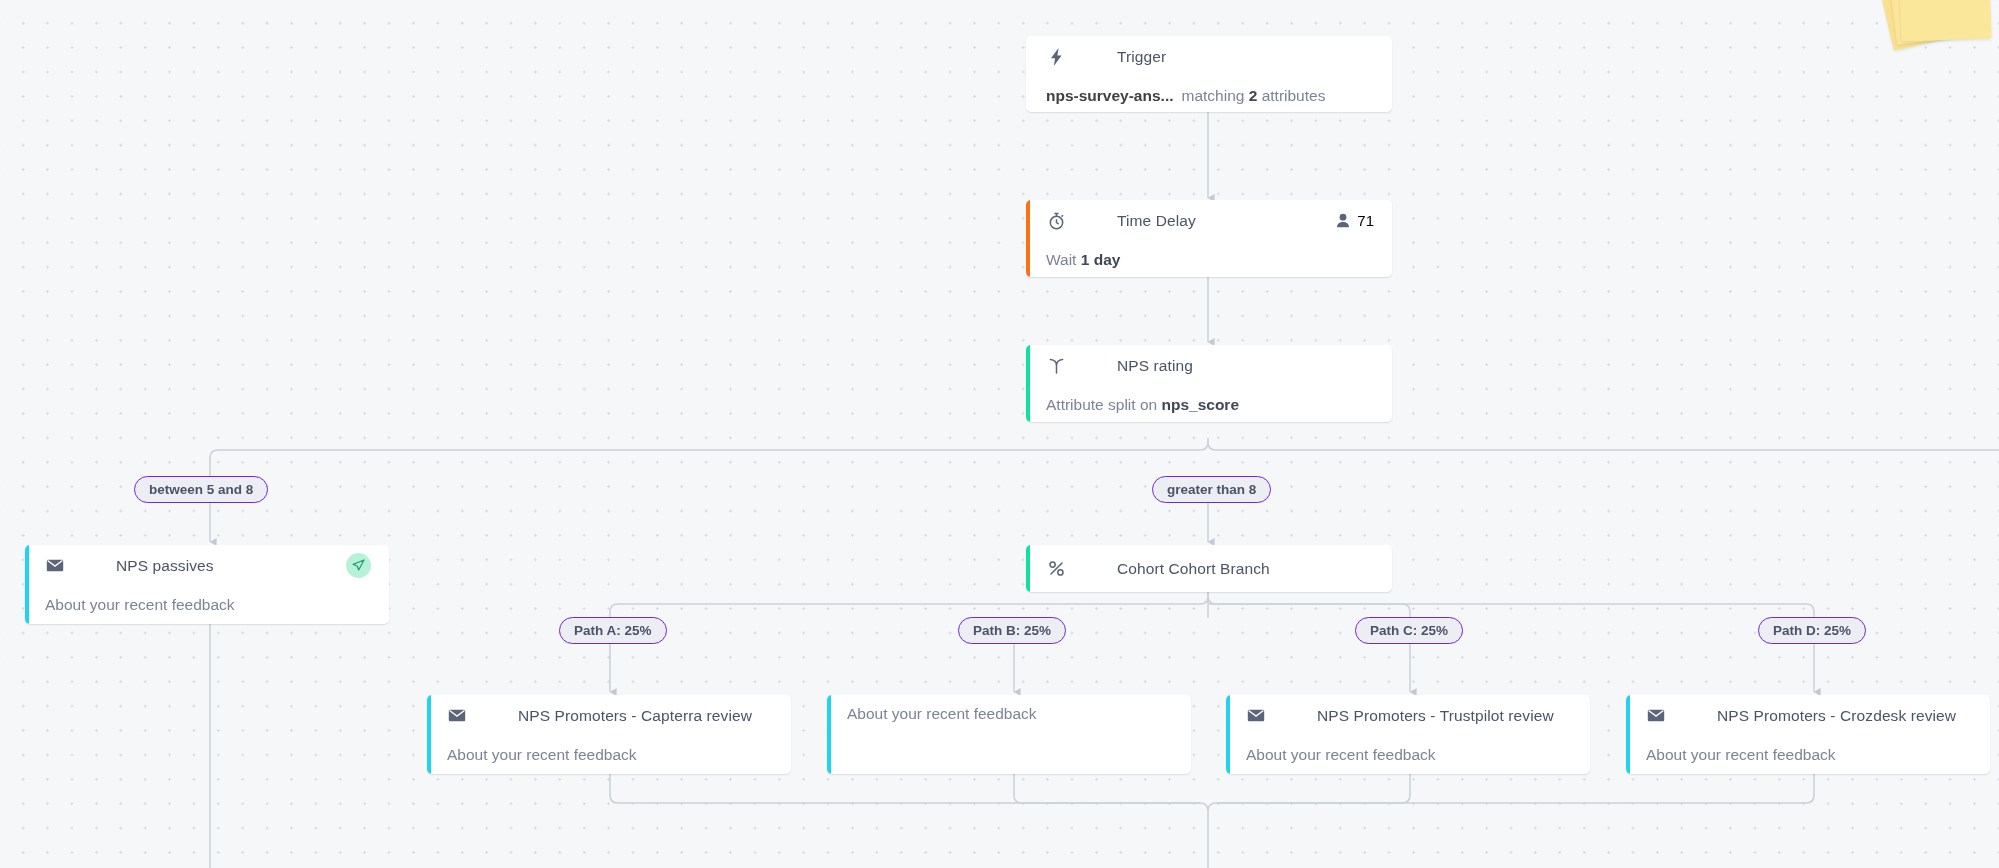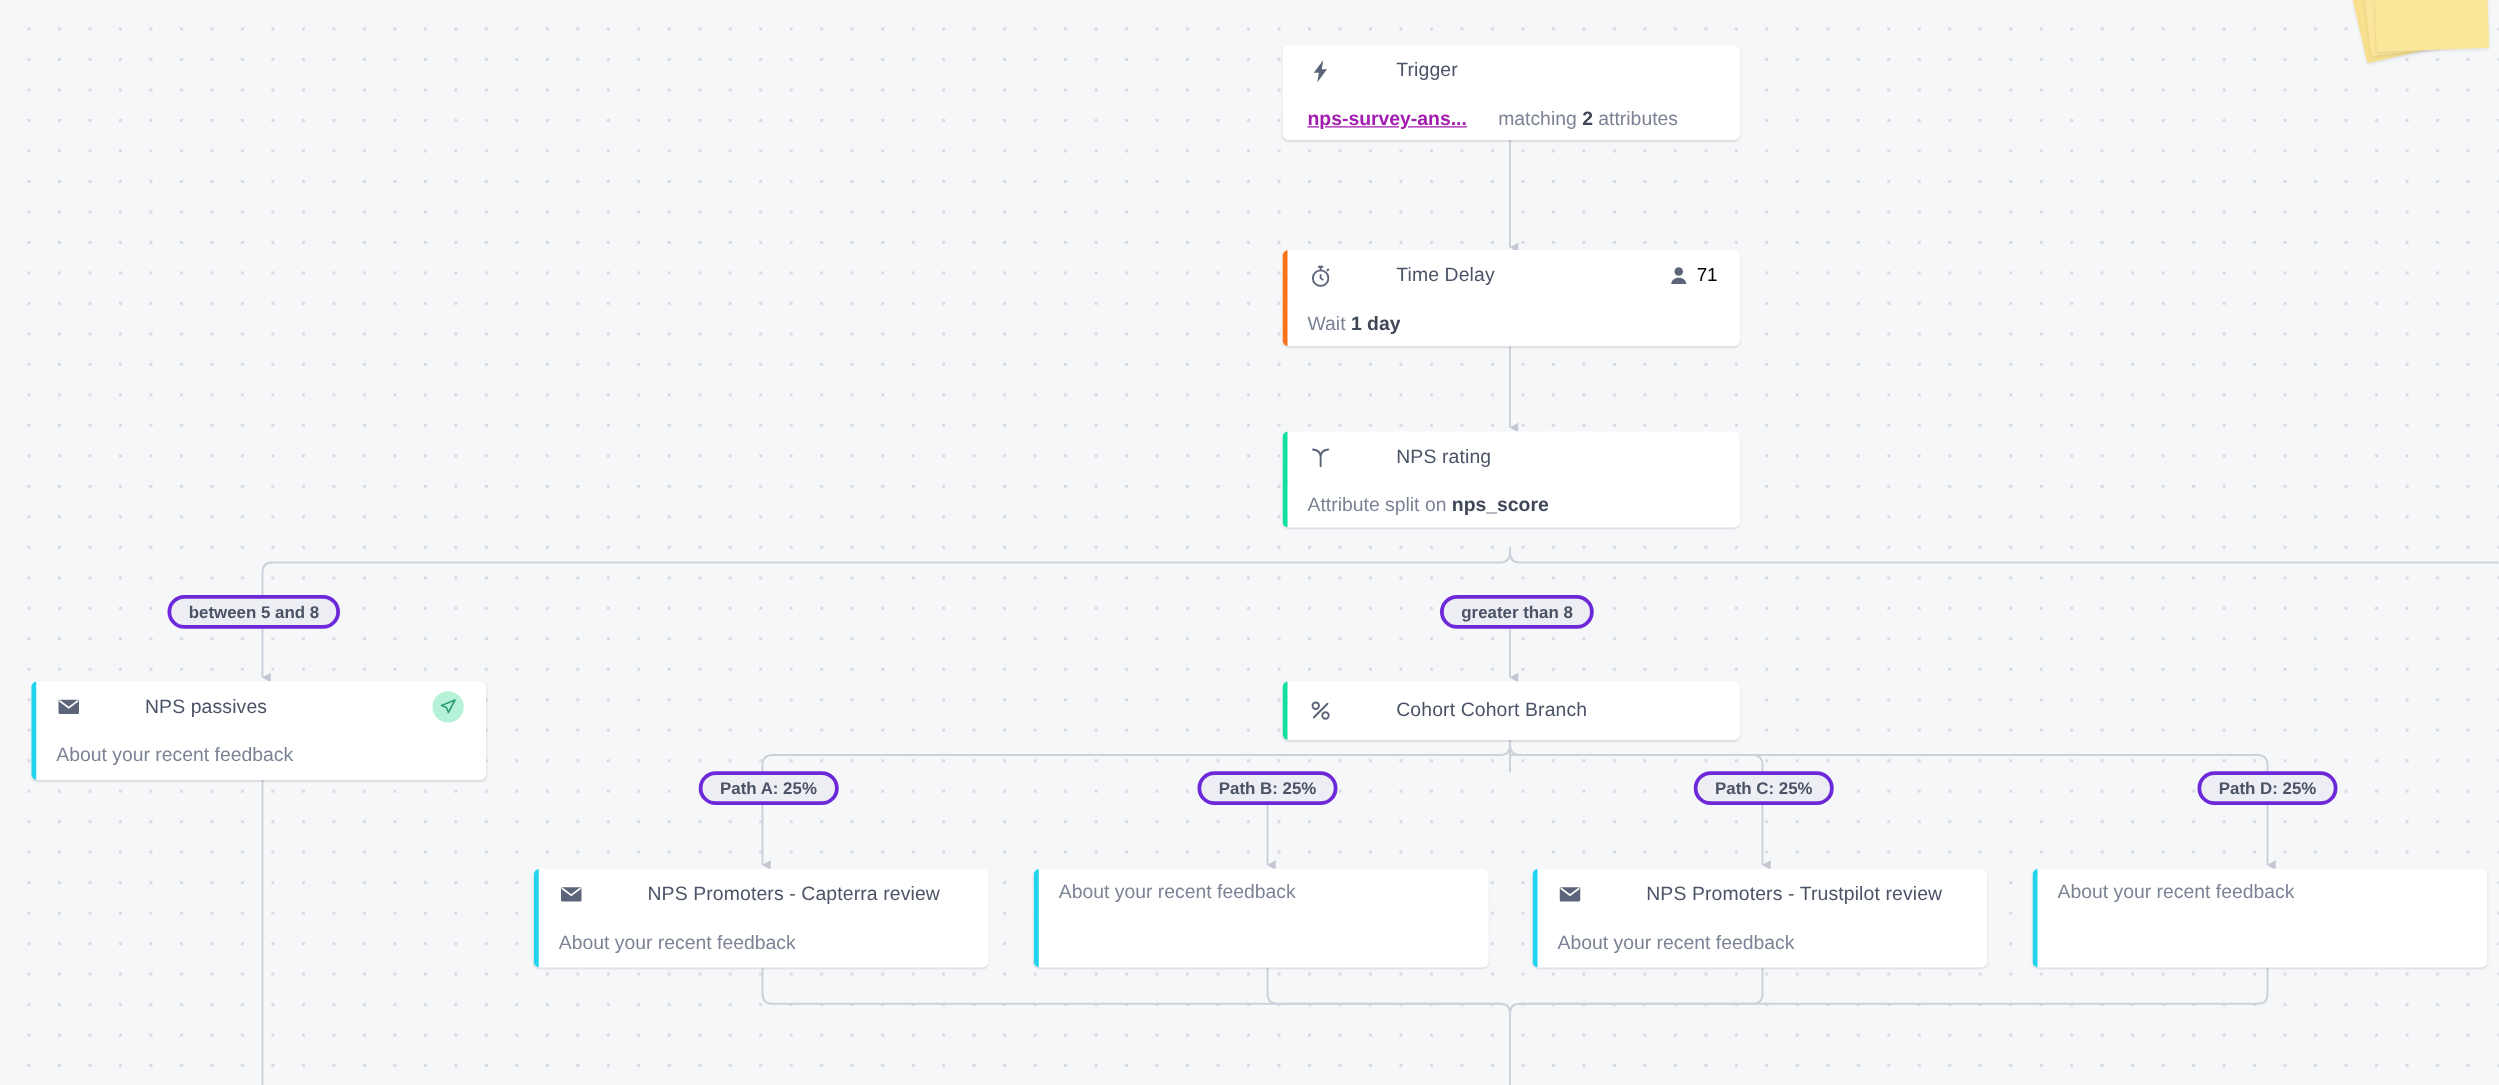--- a/index.html
+++ b/index.html
@@ -27,35 +27,35 @@
   .row1{display:flex;align-items:center;height:41px;gap:40px;}
   .row2{display:flex;align-items:center;height:38px;}
   .node.one-line .row1{height:100%;}
 
   .nicon{width:20px;height:20px;margin-right:11px;flex:0 0 20px;
          display:flex;align-items:center;justify-content:center;color:#5b6478;}
   .nicon svg{display:block;}
   .ntitle{font-size:15.5px;color:#4b5366;letter-spacing:.1px;white-space:nowrap;}
   .nsub{font-size:15.5px;color:#7b8395;white-space:nowrap;}
   .nsub b{color:#3f4757;font-weight:700;}
-  .nsub .lead{color:#a21caf;font-weight:700;margin-right:25px;text-decoration:underline;}
+  .nsub .lead{color:#404040;font-weight:700;margin-right:8px;}
 
   .rightbox{margin-left:auto;display:flex;align-items:center;gap:7px;}
   .pcount{font-size:15px;color:#000000;}
   .person{color:#5b6478;display:flex;}
 
   .sendbadge{
     margin-left:auto;width:25px;height:25px;border-radius:50%;
     background:#b6f2d8;display:flex;align-items:center;justify-content:center;color:#2f9e76;
   }
 
   
   .pill{
     position:absolute;height:27px;display:flex;align-items:center;
-    padding:0 14px;border-radius:14px;background:#eceef3;border:3px solid #6d28d9;
+    padding:0 14px;border-radius:14px;background:#eceef3;border:1px solid #6d28d9;
     font-size:13.5px;font-weight:700;color:#4b5366;white-space:nowrap;box-sizing:border-box;
   }
 
   
   .sticky{position:absolute;}
   .sticky i{position:absolute;display:block;background:#fbe79a;border-radius:2px;
             box-shadow:0 1px 3px rgba(0,0,0,.10);}
 </style>
 </head>
 <body>
@@ -276,20 +276,34 @@
       </div>
       <div class="row2">
         <span class="nsub">About your recent feedback</span>
       </div>
     </div>
   </div>
 
   <div class="node" style="left:1626px;top:695px;width:364px;height:79px;">
     <span class="accent" style="background:#22d3ee"></span>
     <div class="node-inner">
+      <div class="row1">
+        <span class="nicon">
+          <svg width="18" height="13" viewBox="0 0 18 13">
+              <rect x=".8" y=".8" width="16.4" height="11.4" rx="1.2" fill="#5b6478"></rect>
+              <path d="M1.6 1.6 9 7.1l7.4-5.5" fill="none" stroke="#ffffff" stroke-width="1.3"></path>
+            </svg>
+        </span>
+        <span class="ntitle">NPS Promoters - Crozdesk review</span>
+        <span class="sendbadge">
+          <svg width="13" height="13" viewBox="0 0 13 13" fill="none" stroke="#2f9e76" stroke-width="1.3" stroke-linejoin="round">
+              <path d="M12 1 1.2 5.4l4 1.6 1.5 4L12 1z"></path>
+            </svg>
+        </span>
+      </div>
       <div class="row2">
         <span class="nsub">About your recent feedback</span>
       </div>
     </div>
   </div>
 
   <div class="sticky" style="left:1876px;top:-42px;width:130px;height:110px;">
     <i style="left:8px;top:6px;width:86px;height:78px;transform:rotate(-13deg);background:#f8e08e;"></i>
     <i style="left:16px;top:2px;width:88px;height:80px;transform:rotate(-7deg);background:#fae59a;"></i>
     <i style="left:24px;top:0px;width:90px;height:82px;transform:rotate(-2deg);background:#fbe79a;"></i>

